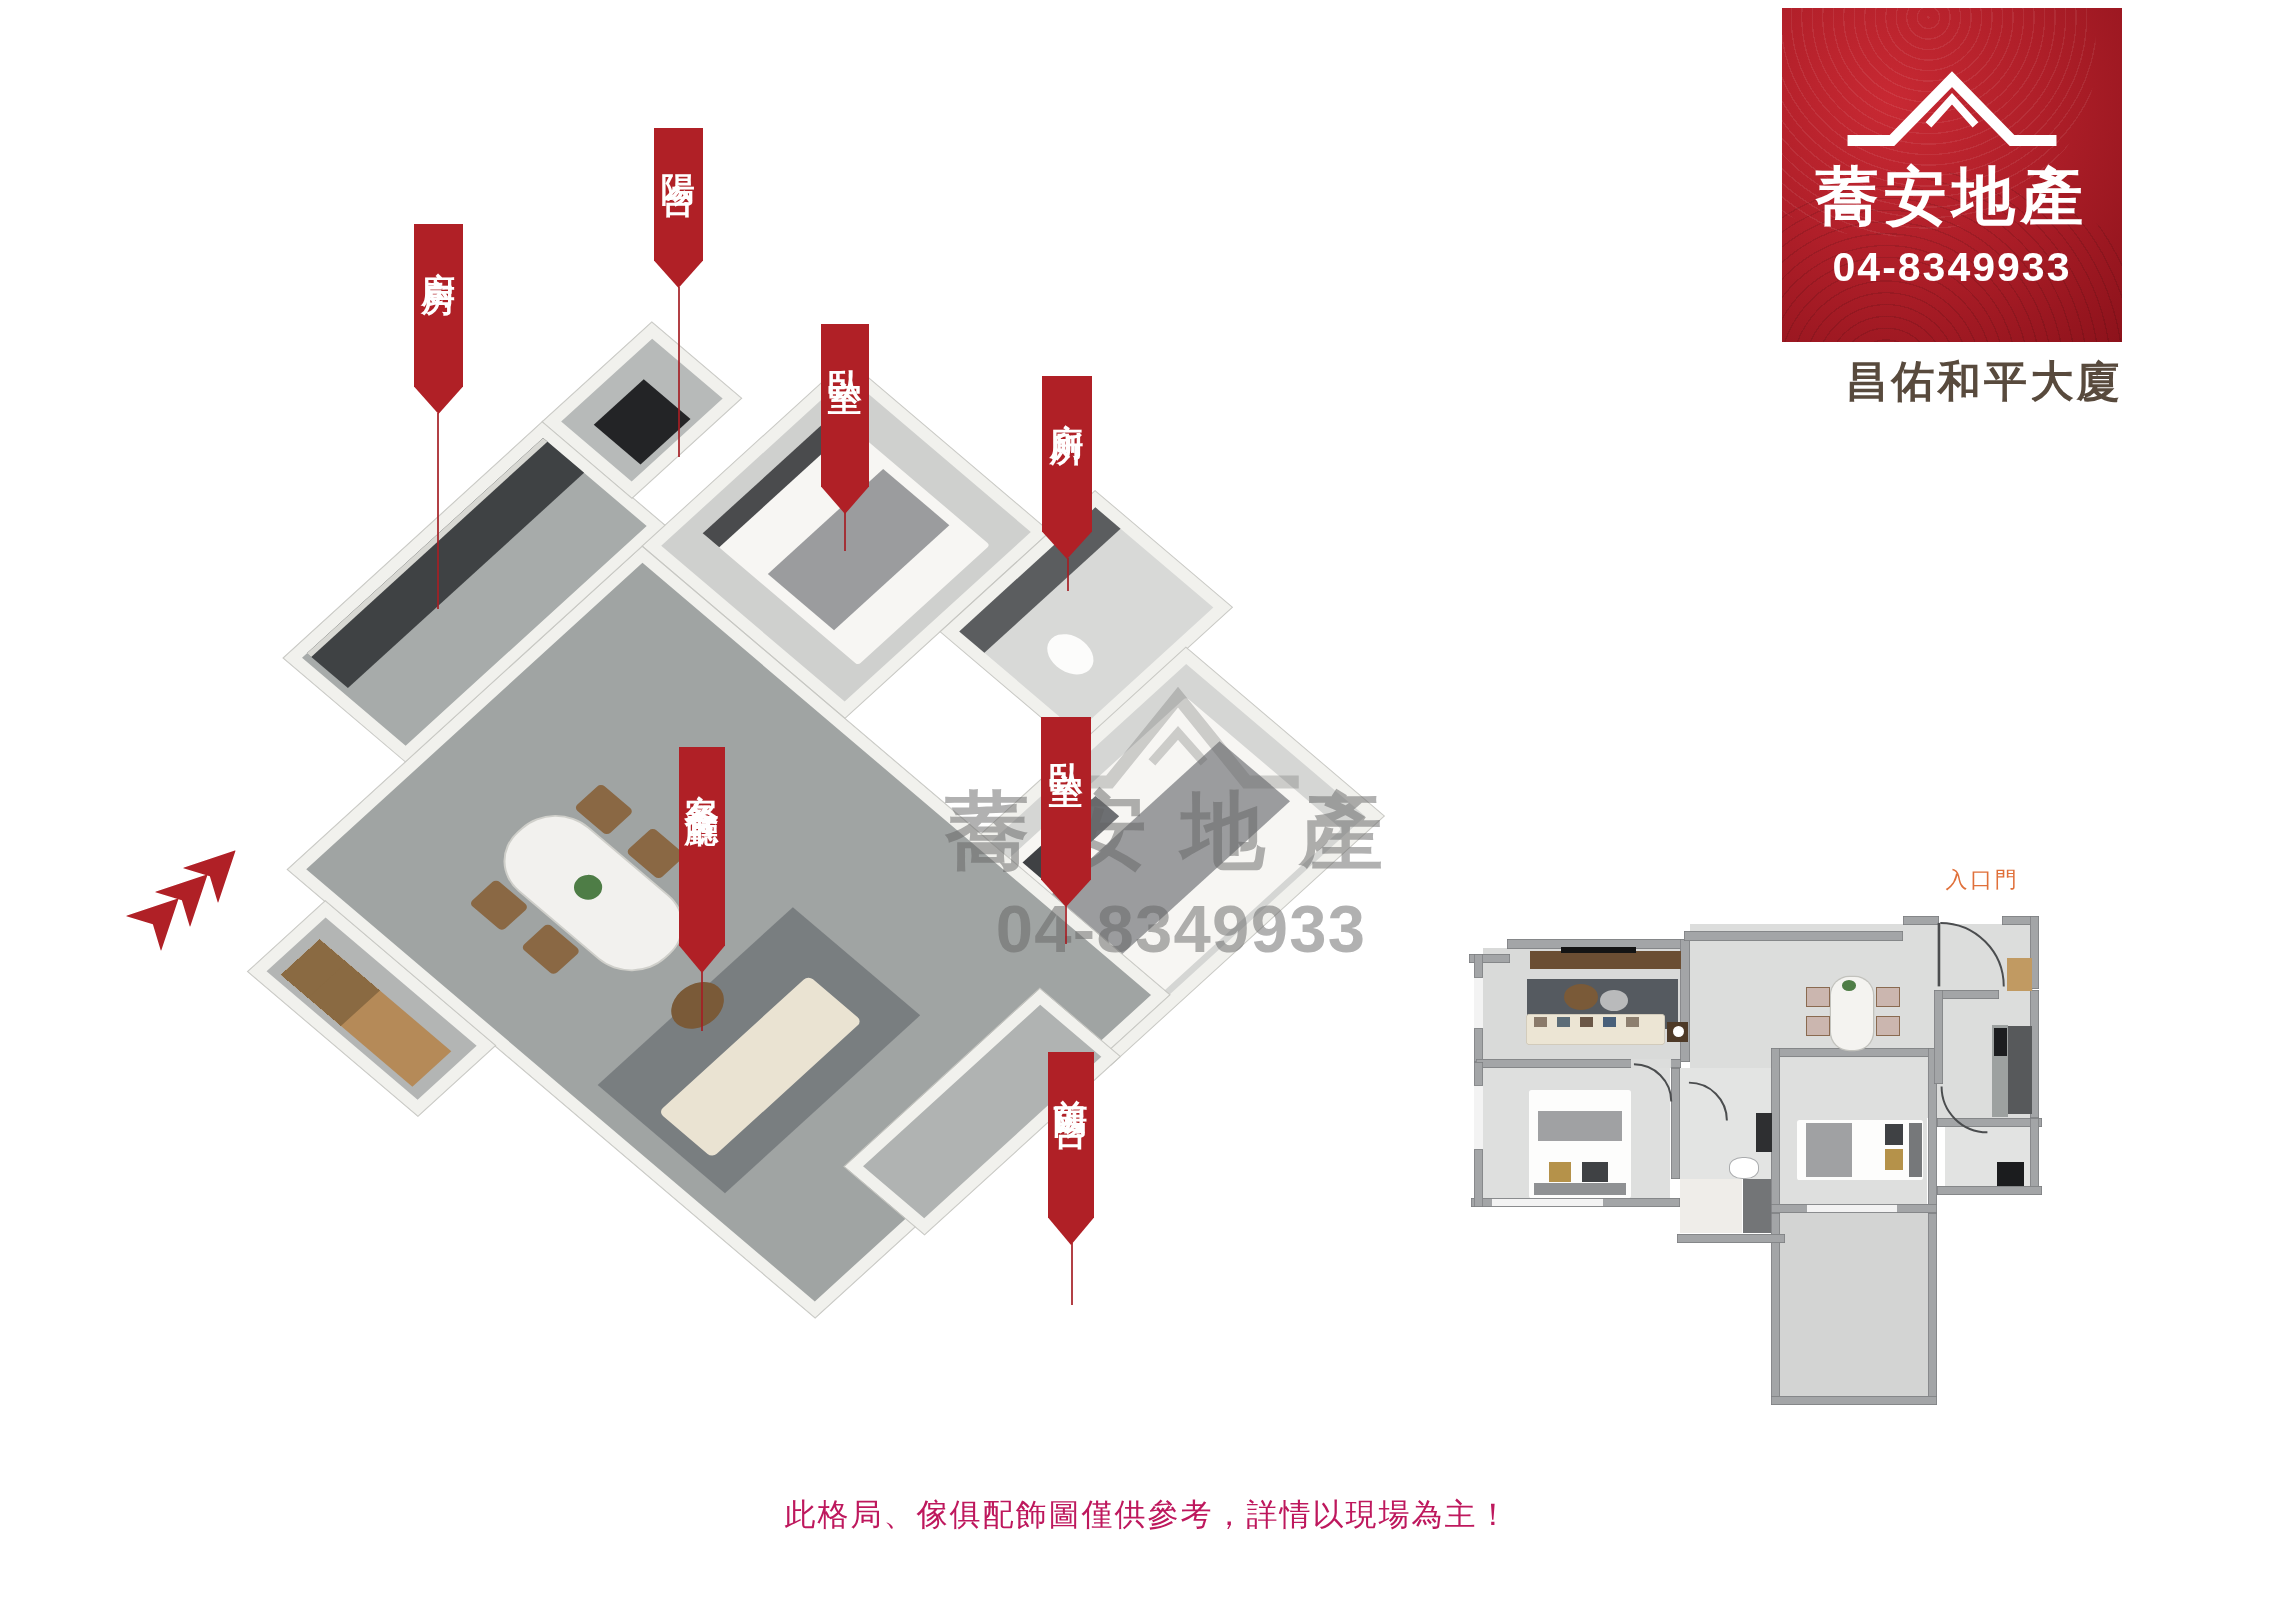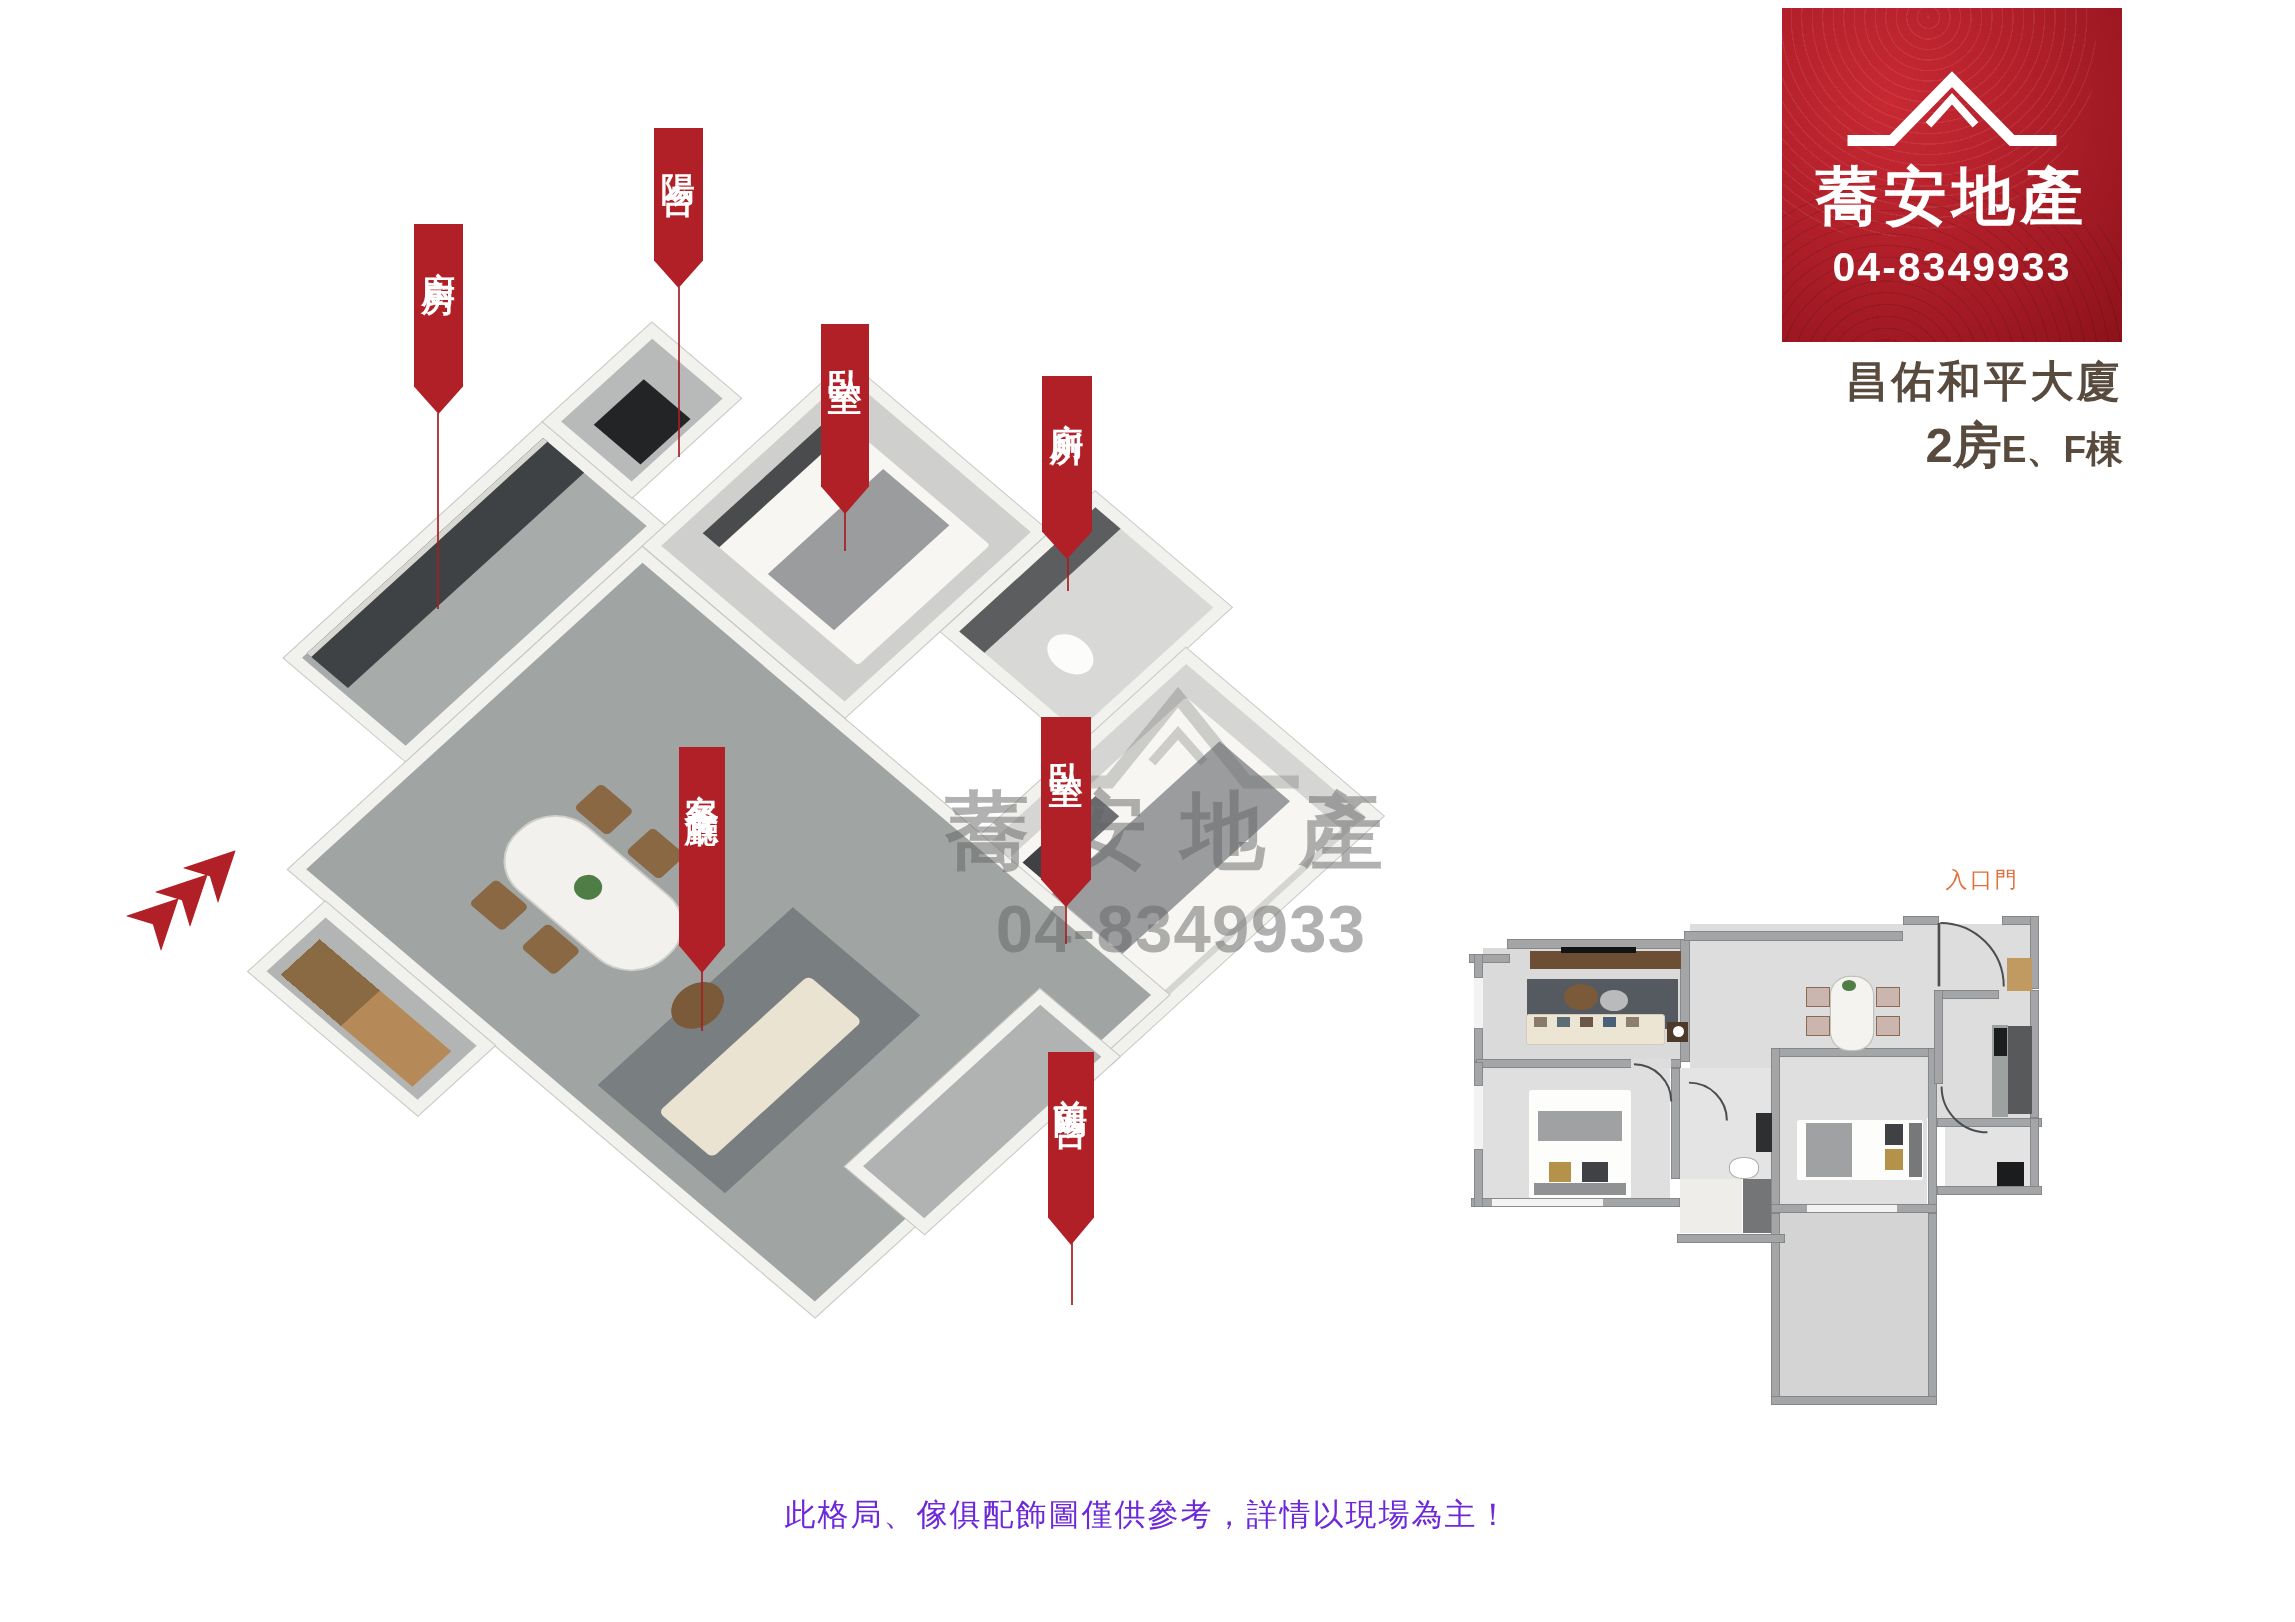--- a/index.html
+++ b/index.html
@@ -58,21 +58,21 @@
   .logo-phone{color:#fff;font-size:41px;font-weight:bold;letter-spacing:2px;margin-top:3.9px;white-space:nowrap;}
   
   .title-block{position:absolute;left:1570px;top:359px;width:553px;text-align:right;z-index:40;color:var(--color-title-brown,#584a3d);}
   .title-main{font-size:43px;font-weight:bold;letter-spacing:3.3px;line-height:1.05;white-space:nowrap;}
   .title-sub{margin-top:9.2px;display:flex;justify-content:flex-end;align-items:baseline;white-space:nowrap;}
   .title-sub .big{font-size:49px;font-weight:bold;}
   .title-sub .small{font-size:37px;font-weight:bold;}
   
   .caption{
     position:absolute;left:0;top:1494px;width:2295px;text-align:center;z-index:40;
-    font-family:"Liberation Serif", serif;font-size:31px;color:#6d28d9;letter-spacing:2px;
+    font-family:"Liberation Serif", serif;font-size:31px;color:#be185d;letter-spacing:2px;
   }
   
   .plan2d{position:absolute;left:1469px;top:915px;width:576px;height:491px;z-index:25;}
   .wl{position:absolute;background:#a3a5a7;box-shadow:0 0 0 0.7px #7c7e80 inset;}
   .fl{position:absolute;background:#dcdddc;}
   .win{position:absolute;background:#f3f3f3;border-top:1.3px solid #8a8c8e;border-bottom:1.3px solid #8a8c8e;box-sizing:border-box;}
   .entry-label{position:absolute;left:1930px;top:865px;width:105px;text-align:center;font-size:22px;color:var(--color-entry-orange,#e0703a);letter-spacing:2.6px;z-index:26;white-space:nowrap;}
 </style>
 </head>
 <body>
@@ -171,24 +171,20 @@
       <polyline points="10,106 78,106 170,12 262,106 330,106" fill="none" stroke="#ffffff" stroke-width="17"></polyline>
       <polyline points="134,82 170,42 206,82" fill="none" stroke="#ffffff" stroke-width="12"></polyline>
     </svg>
     <div class="logo-name">蕎安地產</div>
     <div class="logo-phone">04-8349933</div>
   </div>
 </div>
 
 <div class="title-block">
   <div class="title-main">昌佑和平大廈</div>
-  <div class="title-sub">
-    <span class="big">2房</span>
-    <span class="small">E、F棟</span>
-  </div>
 </div>
 
 <div class="entry-label">入口門</div>
 <div class="plan2d">
 
   <div class="fl" style="left:14.4px;top:33px;width:197px;height:114px;background:#d9dad9;"></div>
   <div class="fl" style="left:221px;top:9.2px;width:343px;height:194px;"></div>
   <div class="fl" style="left:14.4px;top:153px;width:187px;height:130px;background:#dedfde;"></div>
   <div class="fl" style="left:211px;top:153px;width:92px;height:111px;background:#e3e4e3;"></div>
   <div class="fl" style="left:311px;top:143px;width:147px;height:147px;background:#dedfde;"></div>

